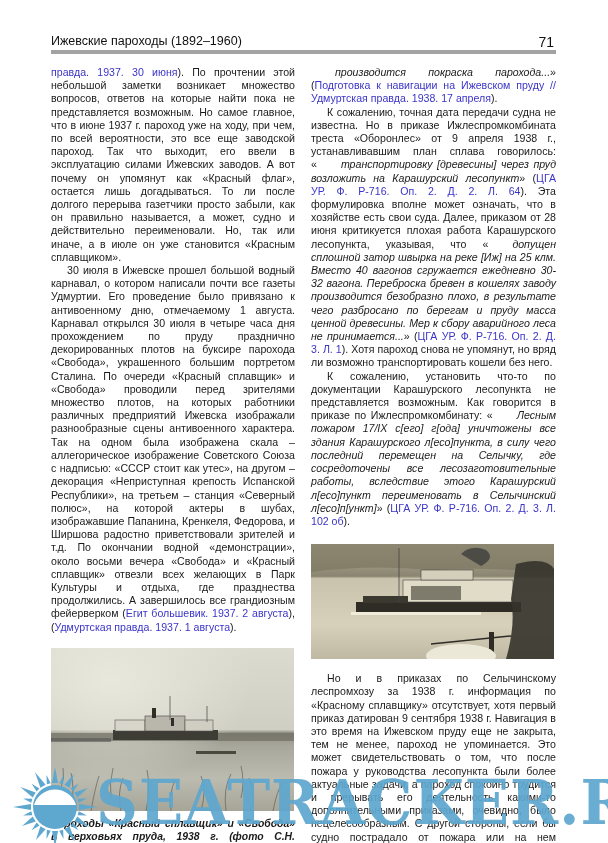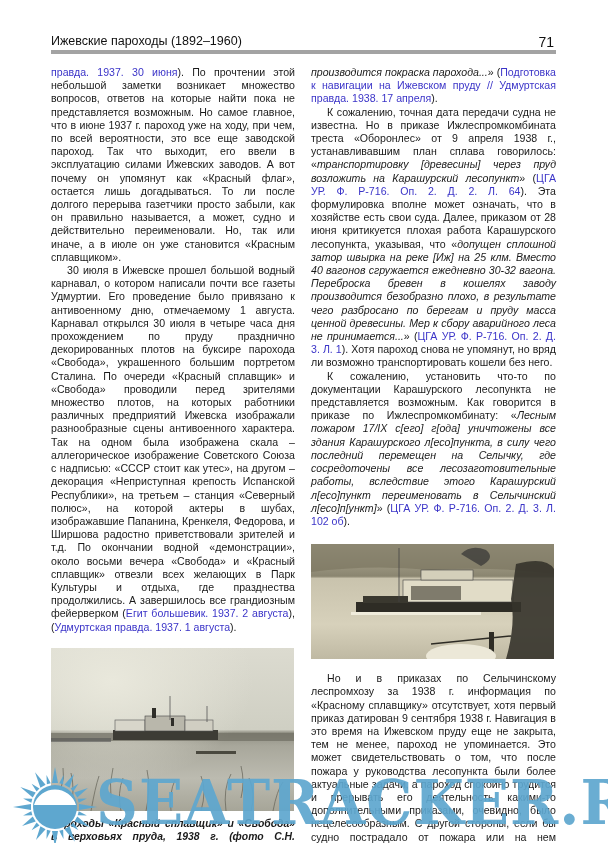--- a/index.html
+++ b/index.html
@@ -9,21 +9,21 @@
             border-bottom:4px solid #a3a3a3; }
   .header-title { position:absolute; left:0; top:2px; font-size:12.5px; color:#111; }
   .page-num { position:absolute; right:2px; top:2px; font-size:14px; color:#111; }
   .col { position:absolute; top:66px; width:244px; font-size:10.6px; line-height:13.2px;
          text-align:justify; hyphens:manual; }
   .col.left { left:51px; }
   .col.right { left:311px; width:245px; }
   p { margin:0; }
   .ind { text-indent:16px; }
   .ref { color:#3b34c8; }
-  .it { font-style:italic; }
+  .it { font-style:italic;margin-left:24px; }
   .photo { display:block; position:relative; overflow:hidden; }
   .caption { font-weight:bold; font-style:italic; font-size:10.4px; line-height:13.2px;
              margin-top:6px; }
   .gap { height:13px; }
 
   .photo-left { width:243px; height:163px; margin-top:14px;
     background:
       radial-gradient(ellipse at 25% 20%, #e9e8dc 0%, rgba(0,0,0,0) 55%),
       linear-gradient(to bottom, #dcdbd0 0%, #cfcfc3 50%, #8f8e82 52%, #a8a79b 60%, #bcbbb0 80%, #a6a598 100%); }
   .photo-right { width:243px; height:115px; margin-top:16px;

